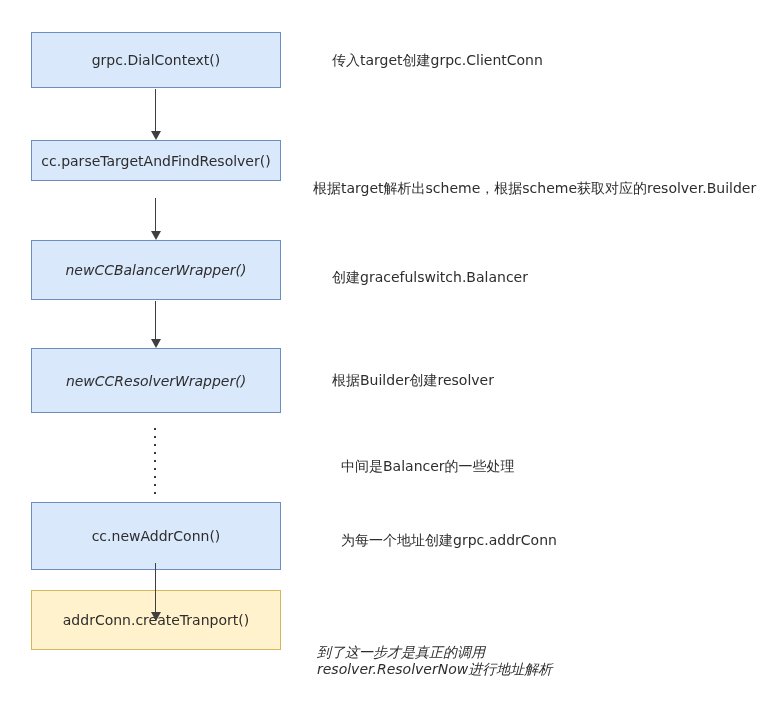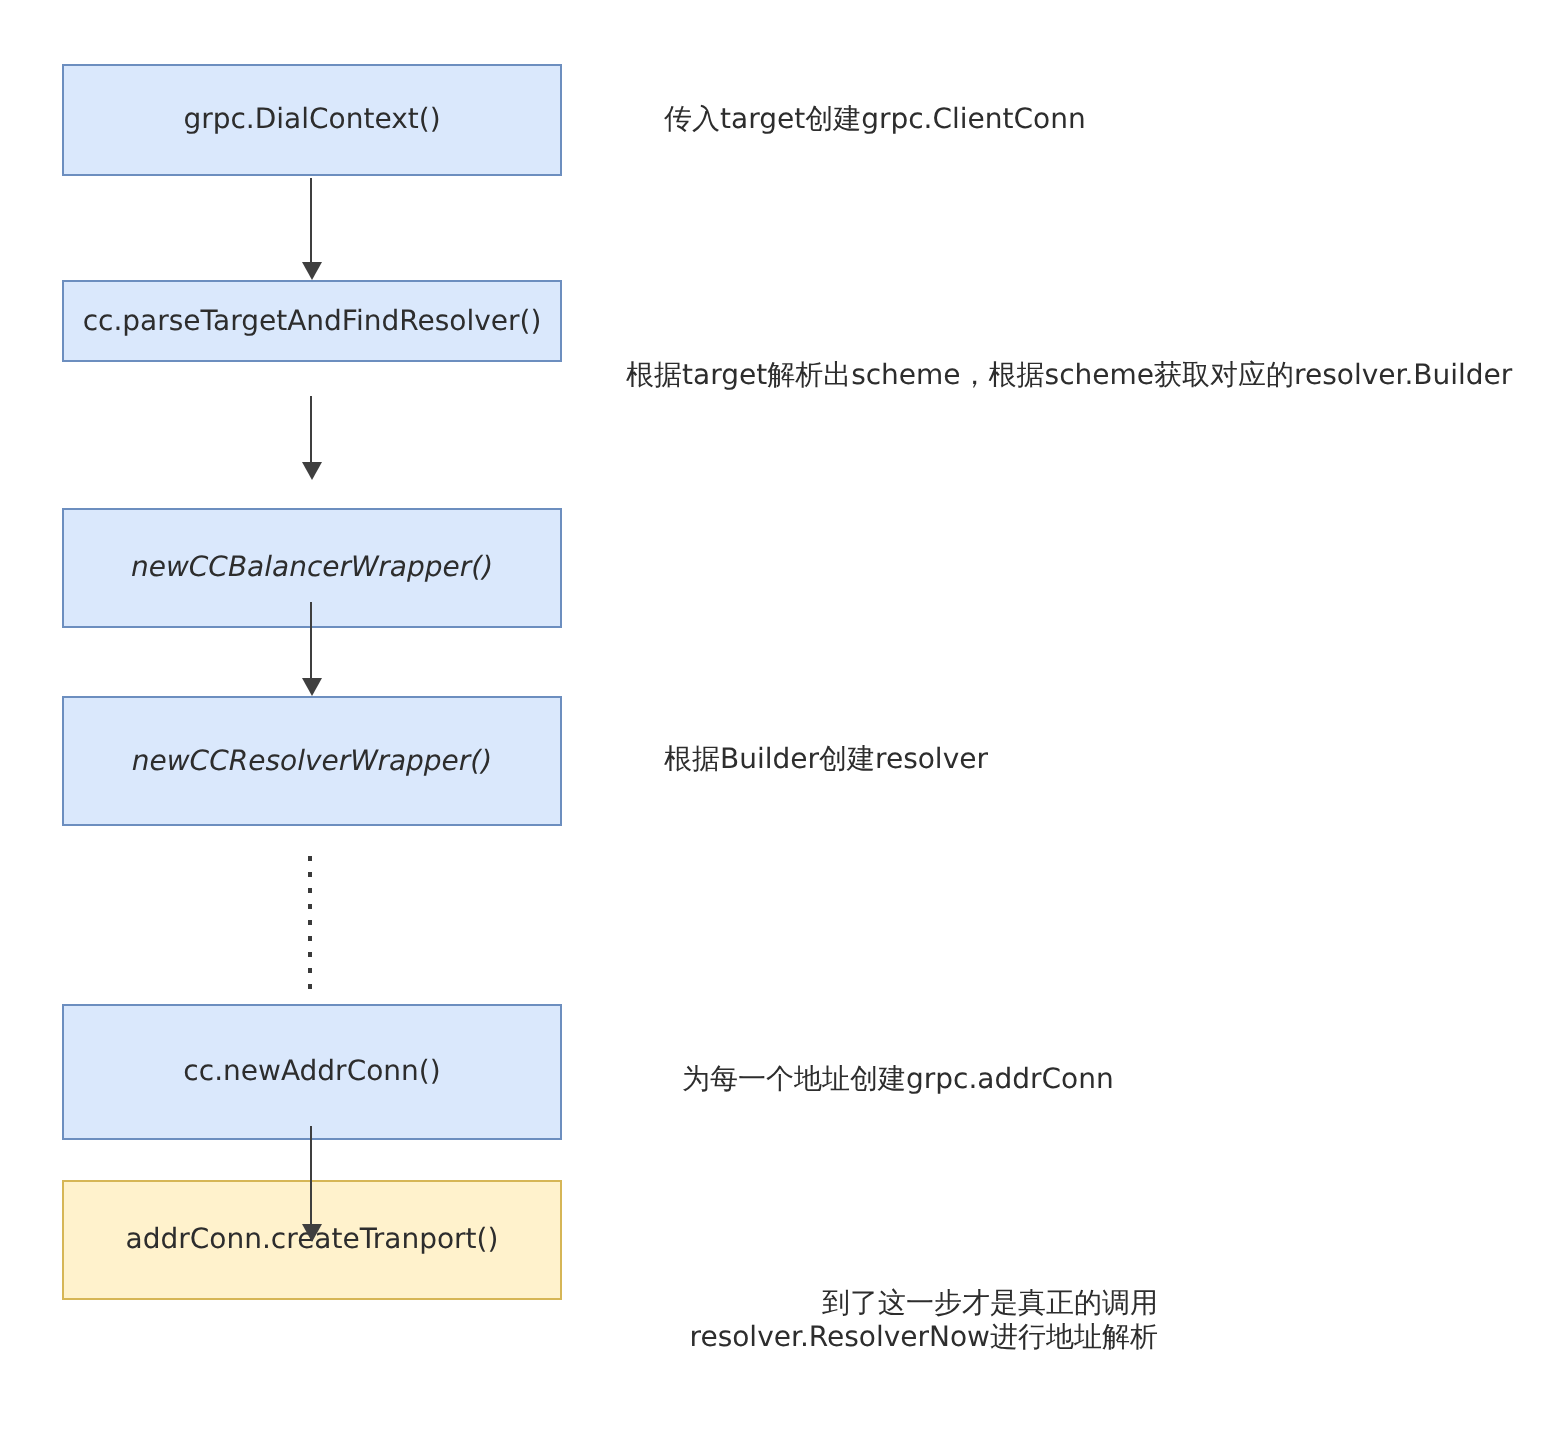--- a/index.html
+++ b/index.html
@@ -71,38 +71,39 @@
   .ann {
     position: absolute;
     font-size: 14px;
     line-height: 18px;
     color: #2d2d2d;
     white-space: nowrap;
     text-align: right;
   }
   .ann.centered {
     white-space: normal;
-    text-align: right;
+    text-align: left;
     line-height: 17px;
+    font-style: italic;
   }
 </style>
 </head>
 <body>
 
 <div class="canvas">
 
   <div class="node blue" style="top:32px; height:56px;">
     <span>grpc.DialContext()</span>
   </div>
 
   <div class="node blue" style="top:140px; height:41px;">
     <span>cc.parseTargetAndFindResolver()</span>
   </div>
 
-  <div class="node blue italic" style="top:240px; height:60px;margin-top:14px;">
+  <div class="node blue italic" style="top:240px; height:60px;">
     <span>newCCBalancerWrapper()</span>
   </div>
 
   <div class="node blue italic" style="top:348px; height:65px;">
     <span>newCCResolverWrapper()</span>
   </div>
 
   <div class="node blue" style="top:502px; height:68px;">
     <span>cc.newAddrConn()</span>
   </div>
@@ -127,23 +128,25 @@
     <div class="shaft"></div>
     <div class="head"></div>
   </div>
 
   <div class="dotted-connector"></div>
 
   <div class="ann" style="left:332px; top:51px;">传入target创建grpc.ClientConn</div>
 
   <div class="ann" style="left:313px; top:179px;">根据target解析出scheme，根据scheme获取对应的resolver.Builder</div>
 
+  <div class="ann" style="left:332px; top:268px;">创建gracefulswitch.Balancer</div>
 
   <div class="ann" style="left:332px; top:371px;">根据Builder创建resolver</div>
 
+  <div class="ann" style="left:341px; top:457px;">中间是Balancer的一些处理</div>
 
   <div class="ann" style="left:341px; top:531px;">为每一个地址创建grpc.addrConn</div>
 
   <div class="ann centered" style="left:317px; top:644px; width:262px;">
     <div>到了这一步才是真正的调用</div>
     <div>resolver.ResolverNow进行地址解析</div>
   </div>
 
 </div>
 

